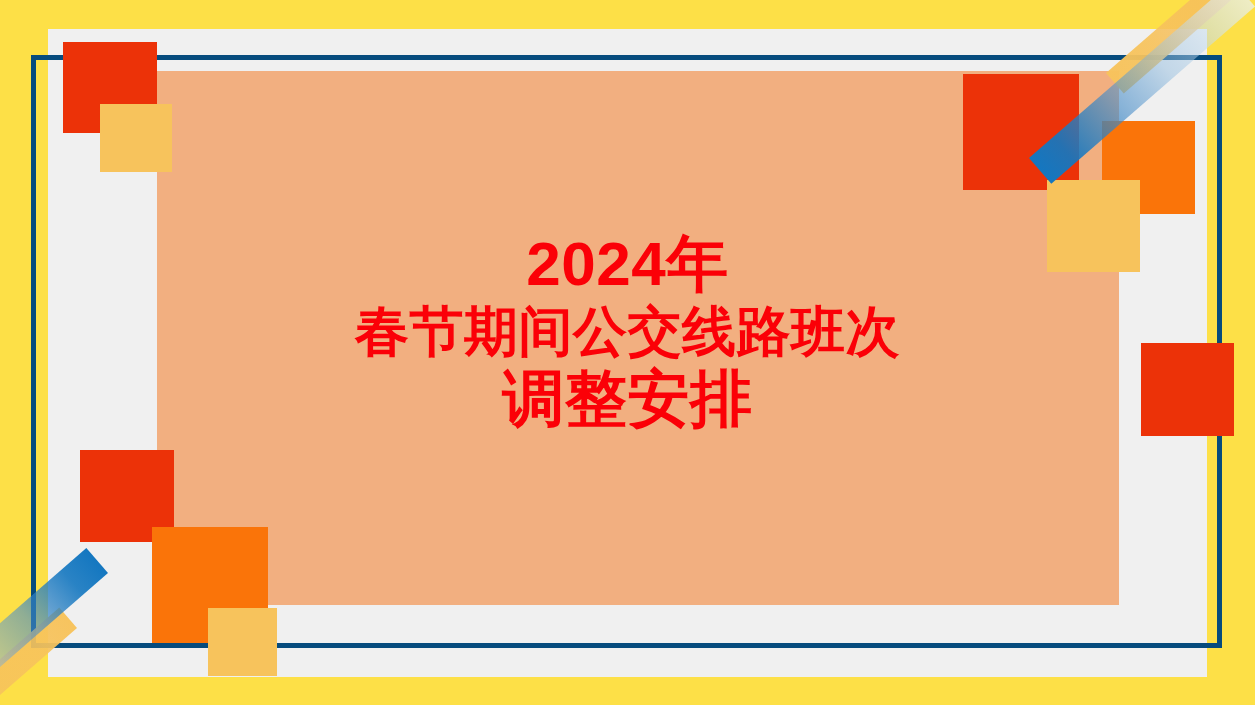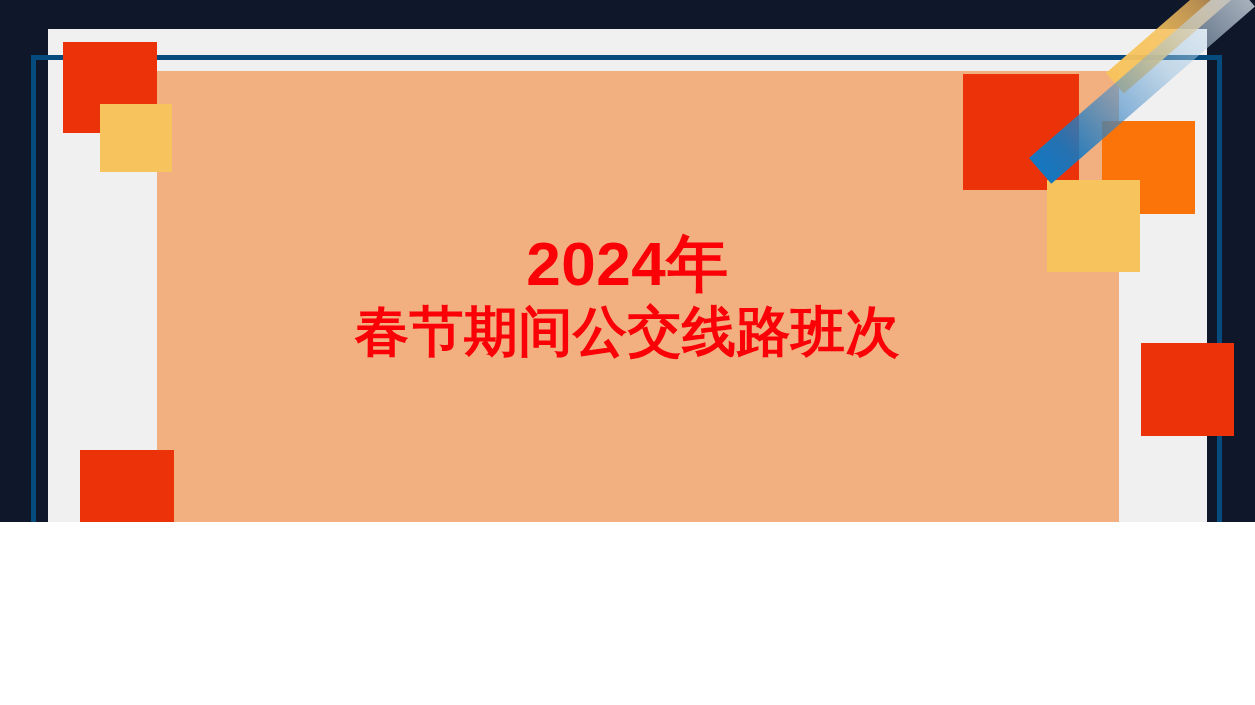--- a/index.html
+++ b/index.html
@@ -5,23 +5,23 @@
 <style>
   html, body {
     margin: 0;
     padding: 0;
     background: #ffffff;
   }
 
   #slide {
     position: relative;
     width: 1255px;
-    height: 522px;
+    height: 705px;
     overflow: hidden;
-    background: #0f172a;
+    background: #fde047;
     font-family: "Liberation Sans", "DejaVu Sans", sans-serif;
   }
 
   
   .light-frame {
     position: absolute;
     left: 48px;
     top: 29px;
     width: 1159px;
     height: 648px;
@@ -184,15 +184,16 @@
   <div class="sq sq-yellow sq-bl-yellow"></div>
 
   <div class="ribbon ribbon-tr-yellow"></div>
   <div class="ribbon ribbon-tr-blue"></div>
   <div class="ribbon ribbon-bl-yellow"></div>
   <div class="ribbon ribbon-bl-blue"></div>
 
   <div class="title-block">
     <span class="title-line title-line-1">2024年</span>
     <span class="title-line title-line-2">春节期间公交线路班次</span>
+    <span class="title-line title-line-3">调整安排</span>
   </div>
 
 </div>
 
 </body></html>

